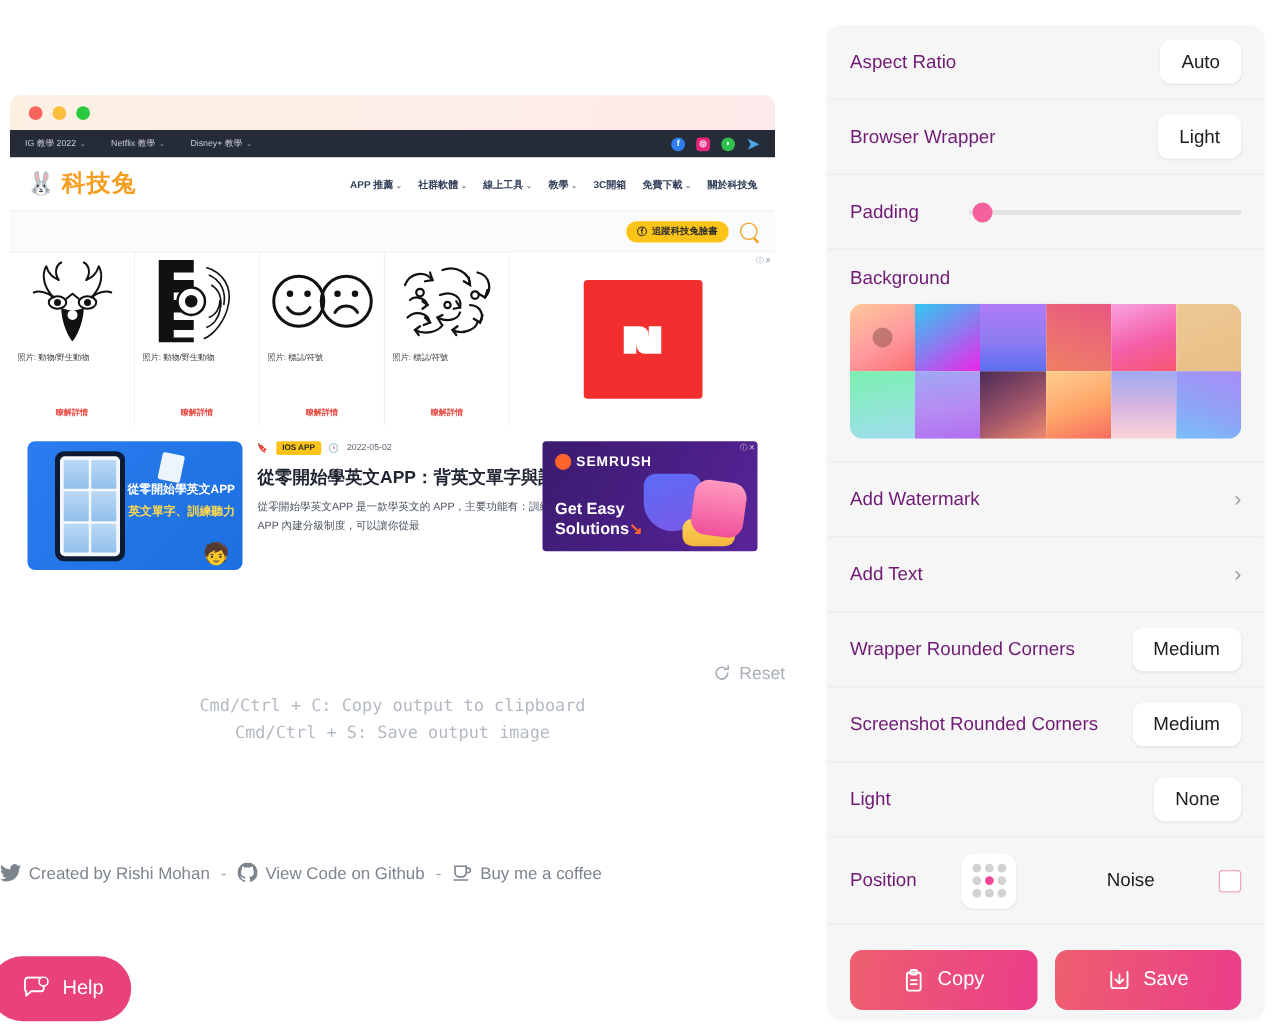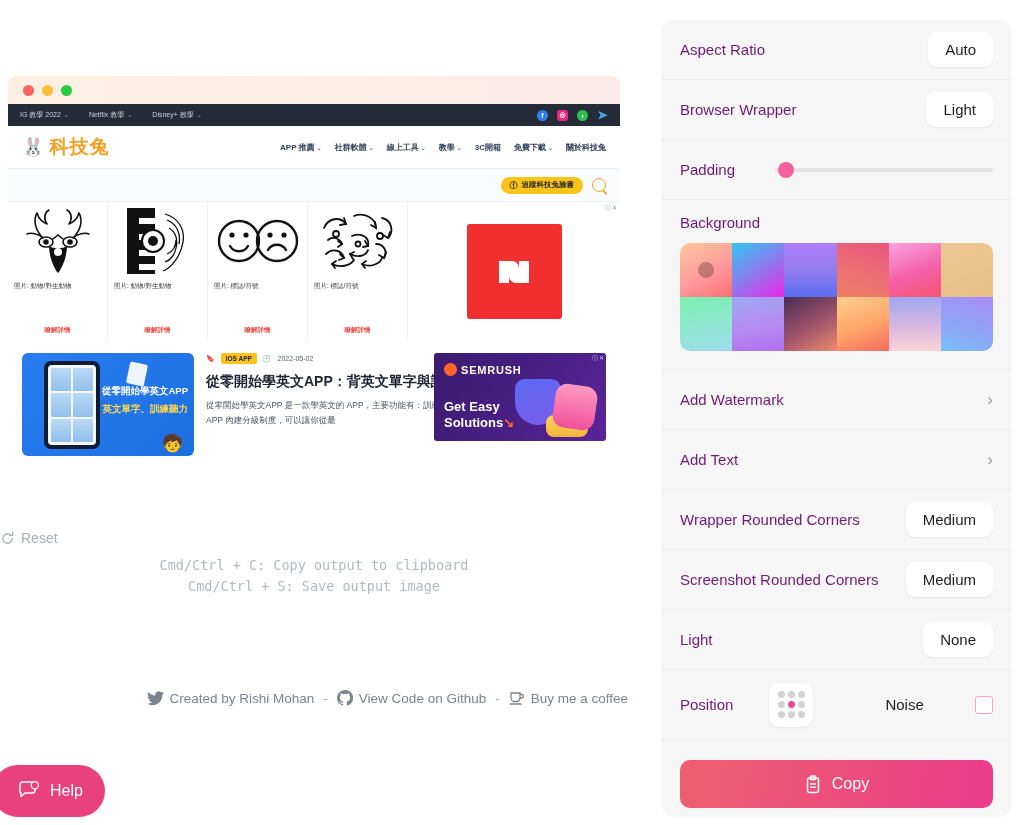--- a/index.html
+++ b/index.html
@@ -212,38 +212,38 @@
     transform: rotate(8deg);
   }
   .semrush-ad .blob3 {
     position: absolute; right: 18px; bottom: 4px; width: 42px; height: 22px;
     background: linear-gradient(180deg,#ffd25e,#f2b53c); border-radius: 8px;
   }
 
   
   #reset-row {
     position: absolute; top: 530px; left: 0; width: 628px;
-    text-align: left; color: #a8afb8;
+    text-align: right; color: #a8afb8;
     font-size: 14px;
   }
   #reset-row .reset-btn {
     display: inline-flex; align-items: center; gap: 6px;
     color: #a8afb8; font-size: 14px;
   }
   #shortcuts {
     position: absolute; top: 555px; left: 0; width: 628px;
     text-align: center; color: #b3b9c2;
     font-family: "DejaVu Sans Mono", "Liberation Mono", monospace;
     font-size: 13.5px; line-height: 1.55;
   }
 
   
   #site-footer {
     position: absolute; top: 690px; left: 0; width: 628px;
-    display: flex; align-items: center; justify-content: flex-end;
+    display: flex; align-items: center; justify-content: flex-start;
     gap: 9px; color: #7c848e; font-size: 13.5px;
   }
   #site-footer .flink { display: inline-flex; align-items: center; gap: 6px; }
   #site-footer .dash { color: #9aa1aa; }
 
   
   #help-button {
     position: absolute; left: -8px; bottom: 8px;
     height: 52px; padding: 0 22px 0 26px;
     background: #e8417c; border-radius: 26px;
@@ -673,14 +673,22 @@
 
   <div class="actions">
     <span class="act-btn">
       <svg width="18" height="19" viewBox="0 0 18 19">
         <rect x="3.5" y="3" width="11" height="14.5" rx="2" fill="none" stroke="#fff" stroke-width="1.5"></rect>
         <rect x="6.3" y="1" width="5.4" height="3.6" rx="1.2" fill="none" stroke="#fff" stroke-width="1.5"></rect>
         <path d="M6.6 9h4.8M6.6 12.3h4.8" stroke="#fff" stroke-width="1.4" stroke-linecap="round"></path>
       </svg>
       <span>Copy</span>
     </span>
+    <span class="act-btn">
+      <svg width="19" height="19" viewBox="0 0 19 19">
+        <path d="M3 2.5v11a2 2 0 0 0 2 2h9a2 2 0 0 0 2-2v-11" fill="none" stroke="#fff" stroke-width="1.5" stroke-linecap="round"></path>
+        <path d="M9.5 4.5v7" stroke="#fff" stroke-width="1.5" stroke-linecap="round"></path>
+        <path d="M6.4 8.6 L9.5 11.7 L12.6 8.6" fill="none" stroke="#fff" stroke-width="1.5" stroke-linecap="round" stroke-linejoin="round"></path>
+      </svg>
+      <span>Save</span>
+    </span>
   </div>
 </div>
 
 </body></html>

